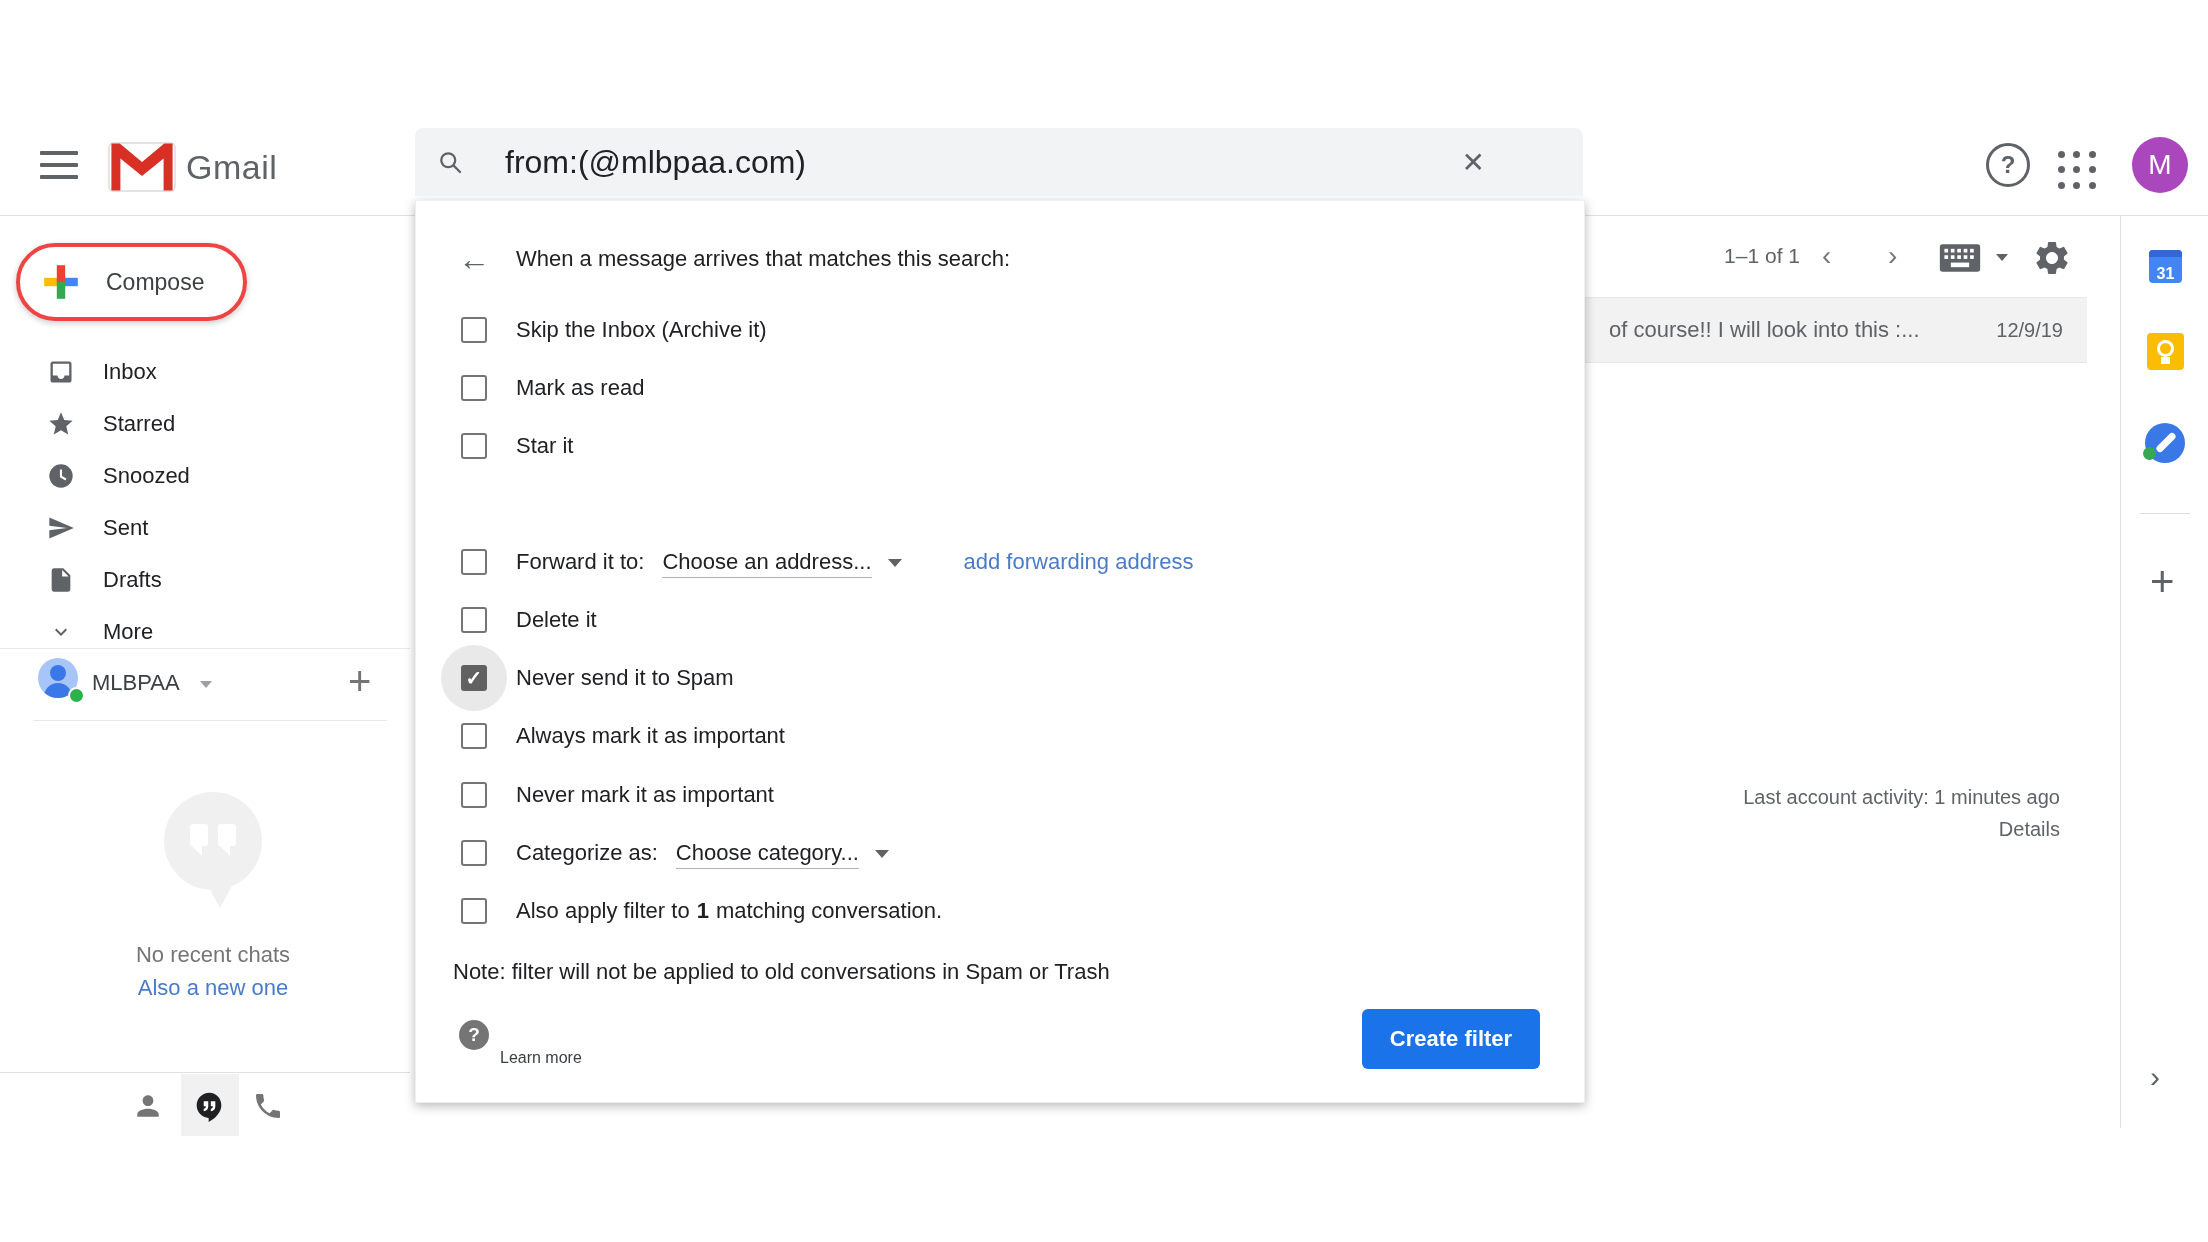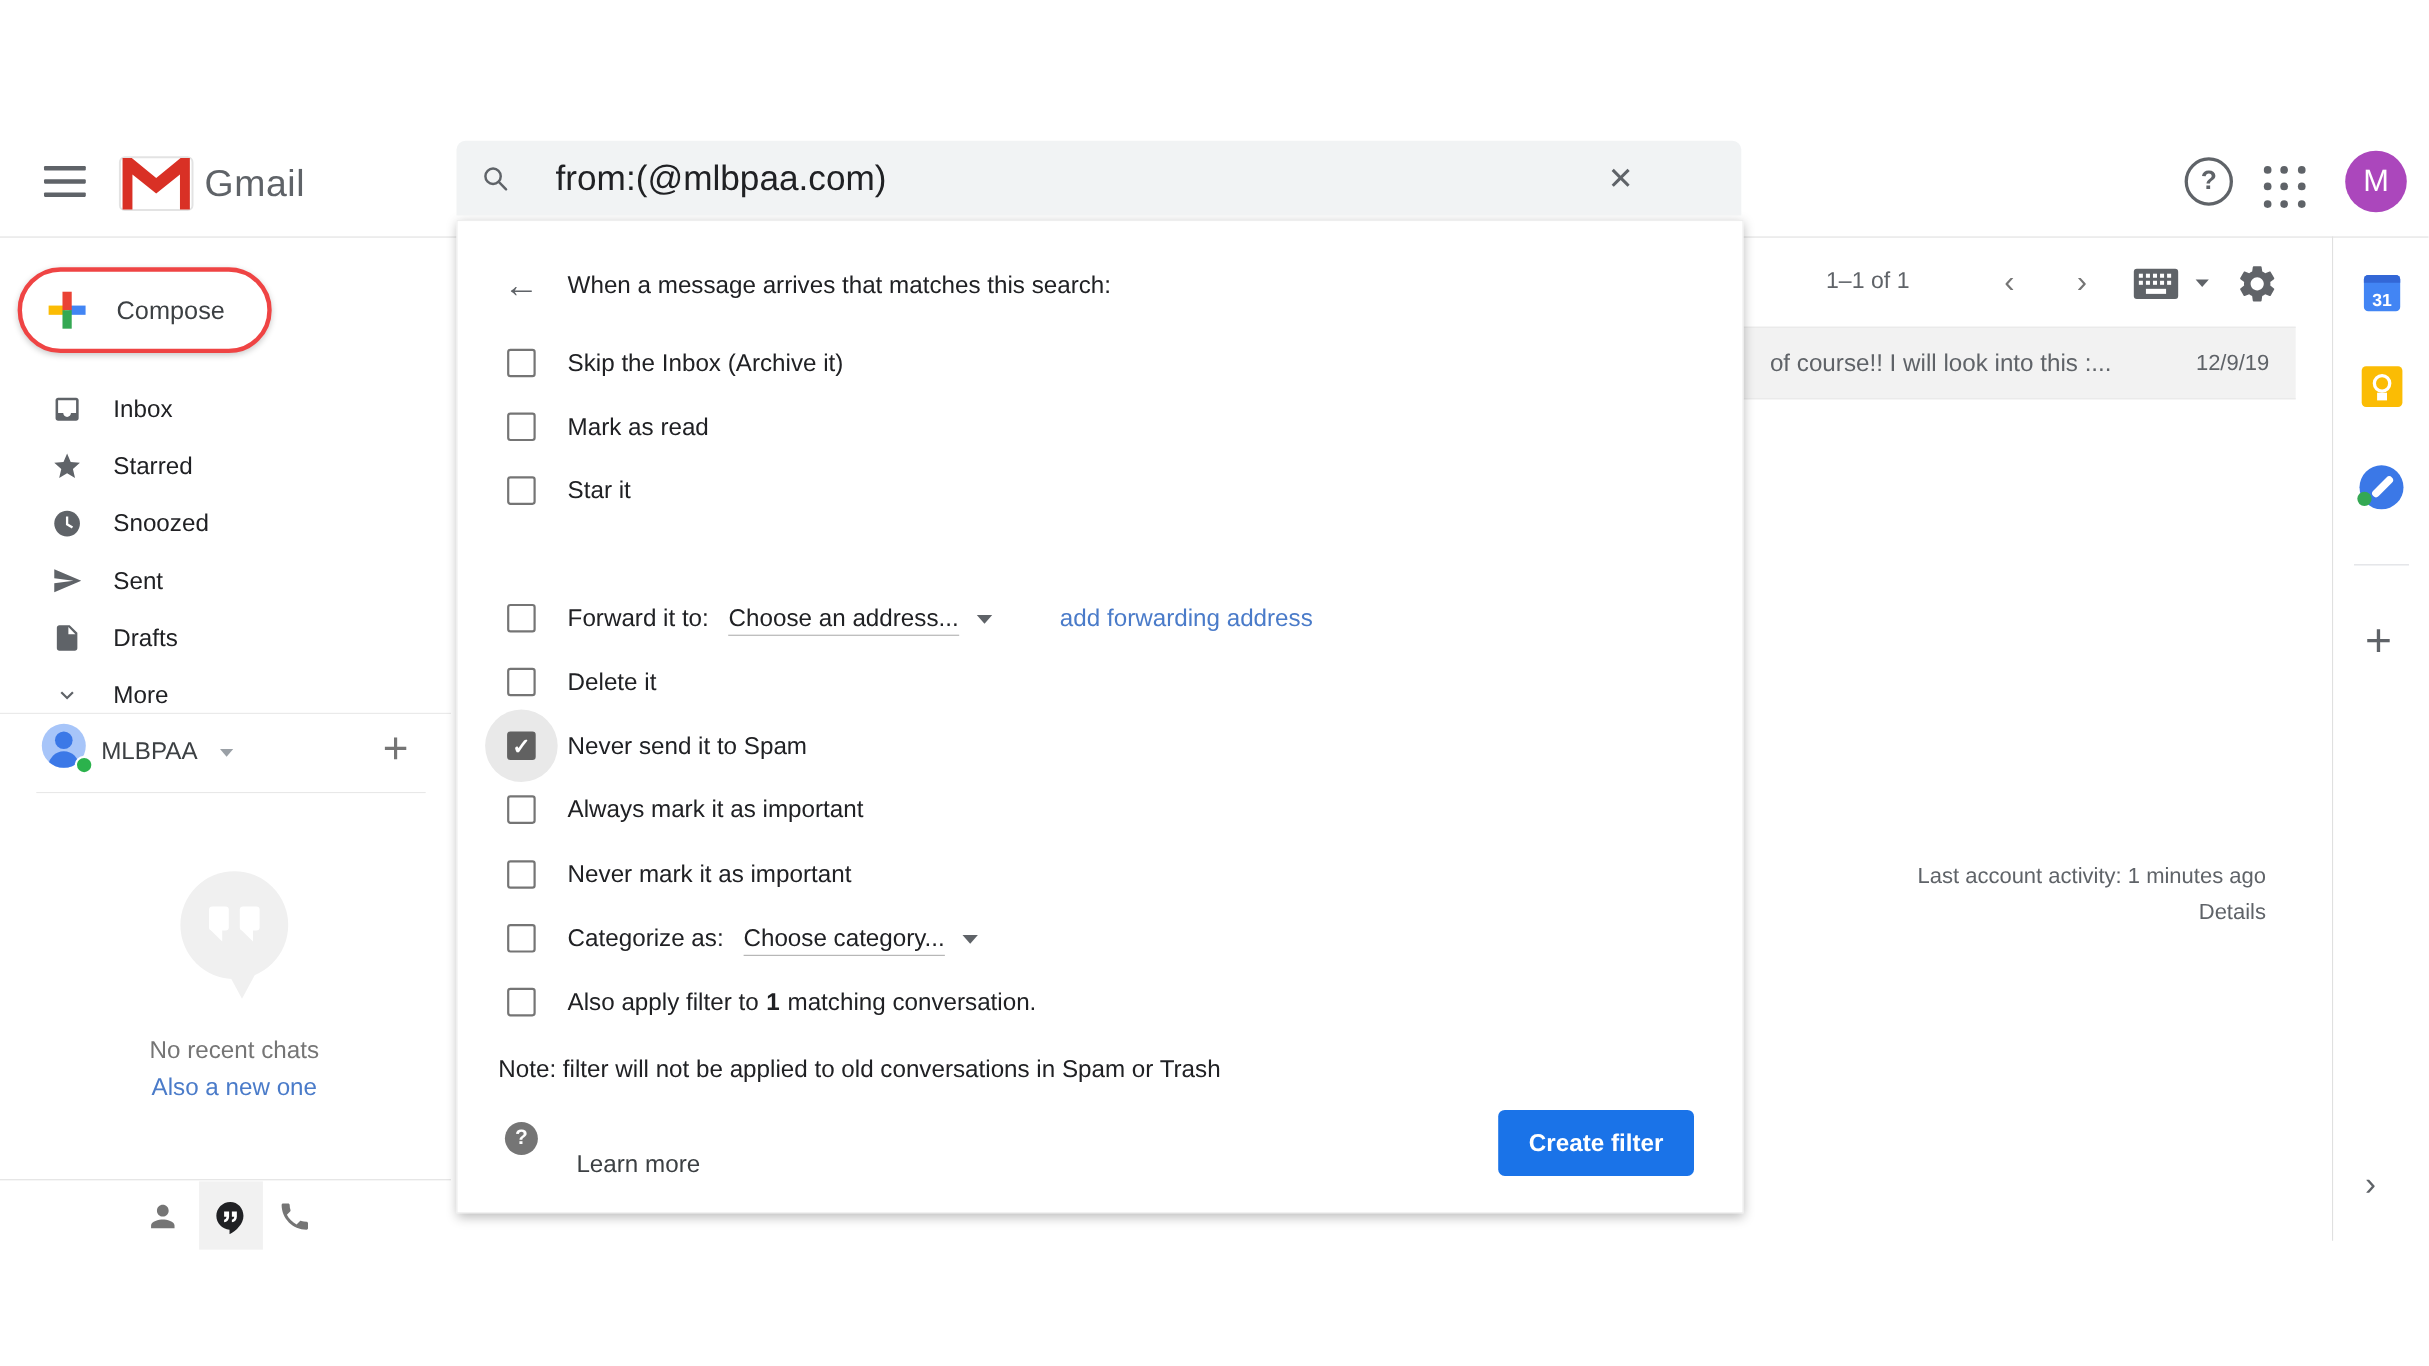--- a/index.html
+++ b/index.html
@@ -74,27 +74,27 @@
   .halo { position:absolute; left:25px; width:66px; height:66px; border-radius:50%; background:#e9e9e9; }
   .plabel { position:absolute; left:100px; font-size:22px; color:#202124; white-space:nowrap; }
   .ddvalue { color:#202124; border-bottom:1px solid #b0b0b0; padding-bottom:3px; margin-left:18px; cursor:pointer; }
   .ddarrow { display:inline-block; width:0; height:0; border-left:7px solid transparent; border-right:7px solid transparent;
              border-top:8px solid #5f6368; margin-left:16px; vertical-align:middle; cursor:pointer; }
   .fwd-link { color:#4a7bc9; margin-left:62px; cursor:pointer; }
   .bold1 { font-weight:700; margin:0 7px; }
   .note-row { position:absolute; left:37px; top:758px; font-size:22px; color:#202124; }
   .qmark { position:absolute; left:43px; width:30px; height:30px; border-radius:50%; background:#757575; color:#fff;
            font-size:19px; font-weight:bold; display:flex; align-items:center; justify-content:center; }
-  .learn-label { position:absolute; left:108px; font-size:22px; color:#3c4043; cursor:pointer;margin-top:46px; }
+  .learn-label { position:absolute; left:84px; font-size:16px; color:#3c4043; cursor:pointer;margin-top:46px; }
   .create-btn { position:absolute; left:946px; top:808px; width:178px; height:60px; background:#1a73e8; color:#fff;
                 border:none; border-radius:6px; font-size:22px; font-weight:600; font-family:"Liberation Sans",sans-serif;
                 cursor:pointer; }
 
   
-  .pagination { left:1660px; top:244px; width:140px; text-align:left; font-size:21px; color:#5f6368; }
+  .pagination { left:1660px; top:244px; width:140px; text-align:right; font-size:21px; color:#5f6368; }
   .pg-chev { top:240px; font-size:28px; color:#757575; cursor:pointer; }
   .kbd-caret { left:1996px; top:254px; width:0; height:0; border-left:6px solid transparent;
                border-right:6px solid transparent; border-top:7px solid #5f6368; cursor:pointer; }
   .mailrow { left:1585px; top:297px; width:502px; height:66px; background:#f2f2f2; border-top:1px solid #e8e8e8;
              border-bottom:1px solid #e8e8e8; display:flex; align-items:center; overflow:hidden; cursor:pointer; }
   .snippet { font-size:22px; color:#5f6368; white-space:nowrap; }
   .maildate { position:absolute; right:24px; font-size:20px; color:#5f6368; }
   .activity { left:1700px; top:786px; width:360px; text-align:right; font-size:20px; color:#5f6368; }
   .details-link { left:1700px; top:818px; width:360px; text-align:right; font-size:20px; color:#5f6368; cursor:pointer; }
 

